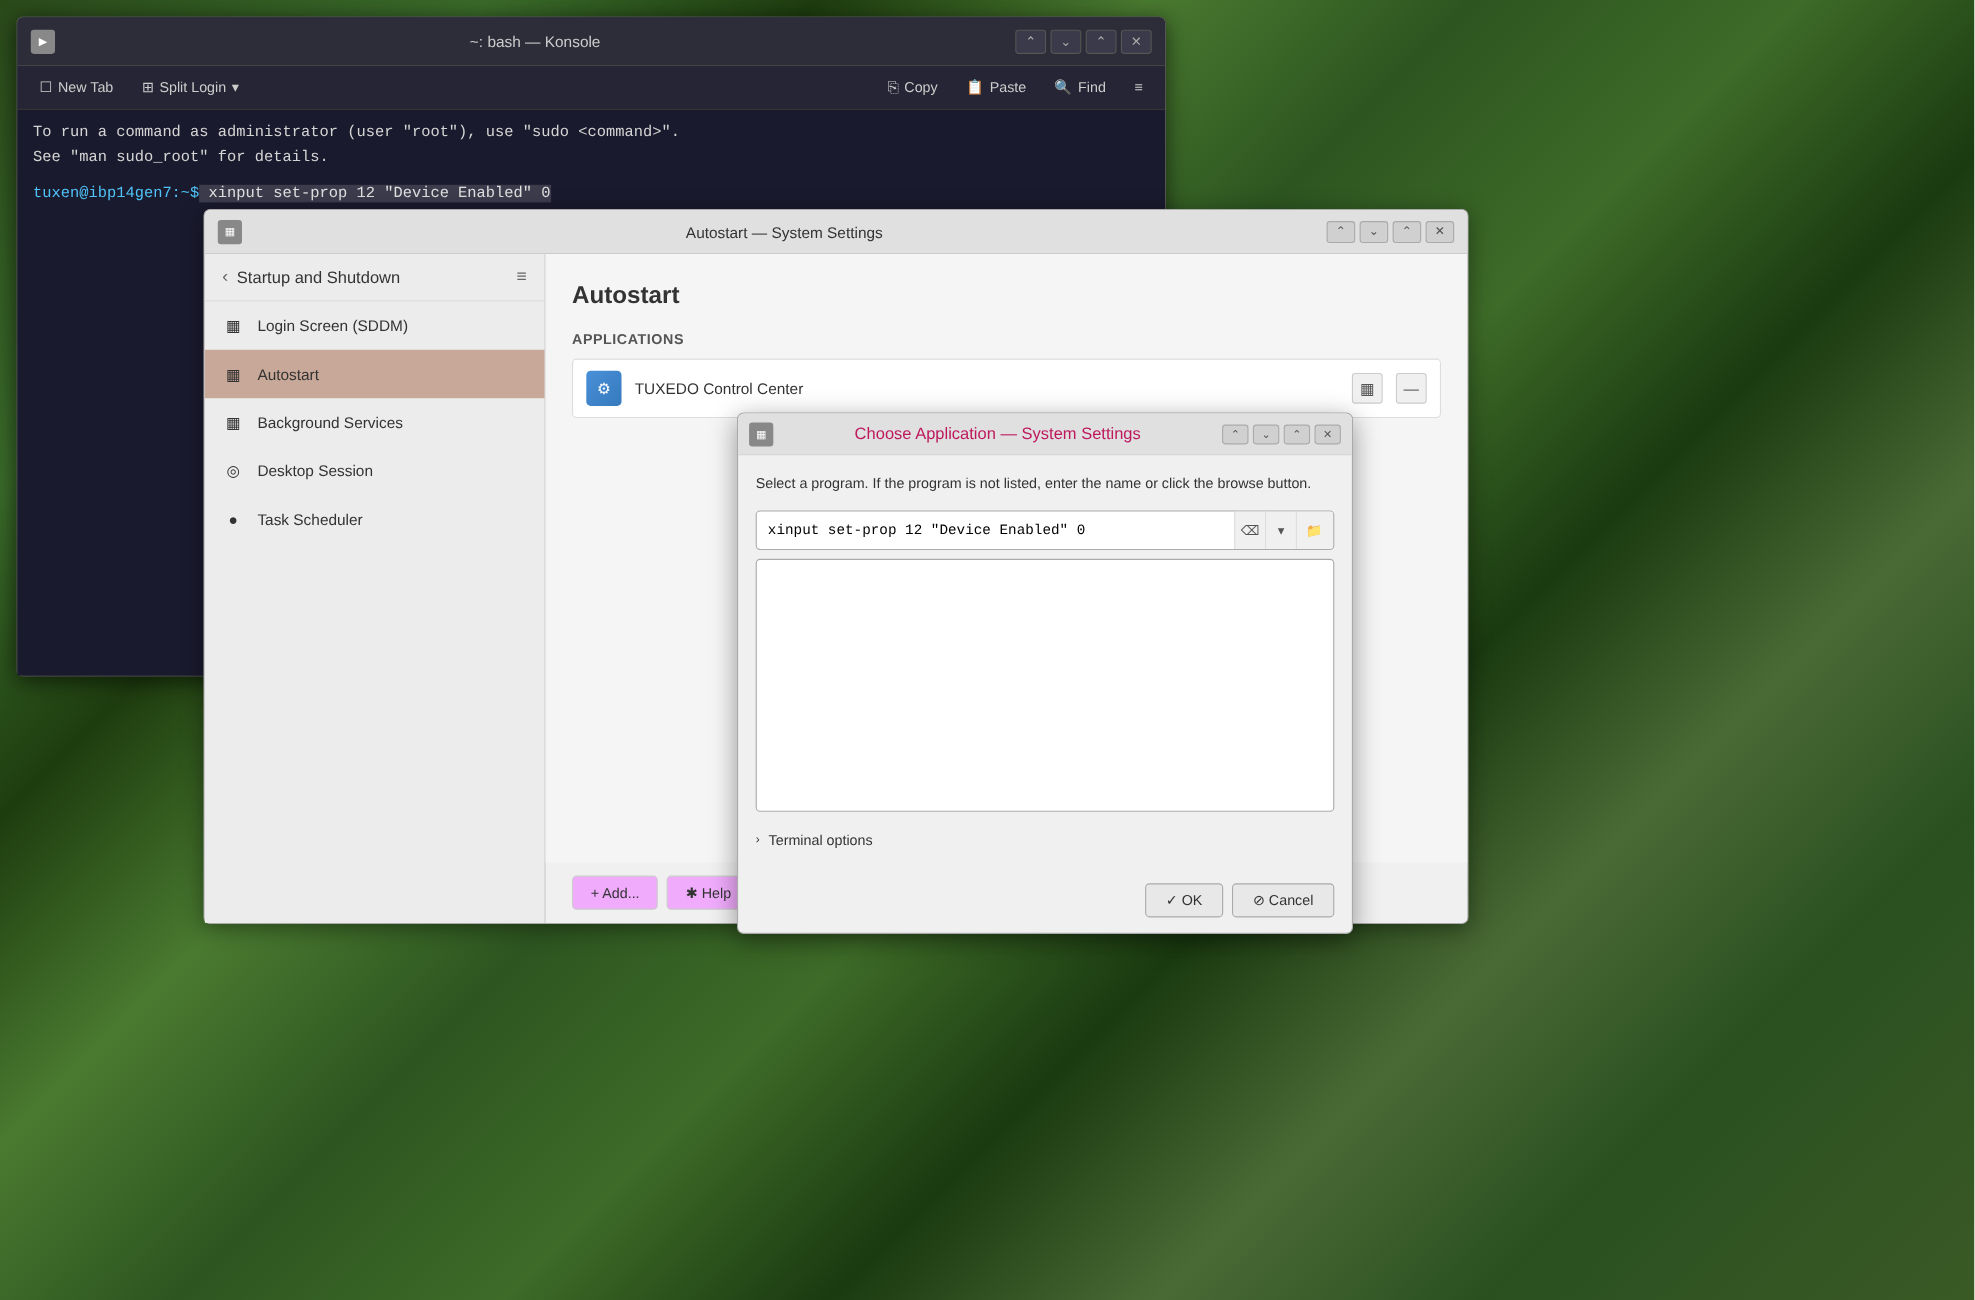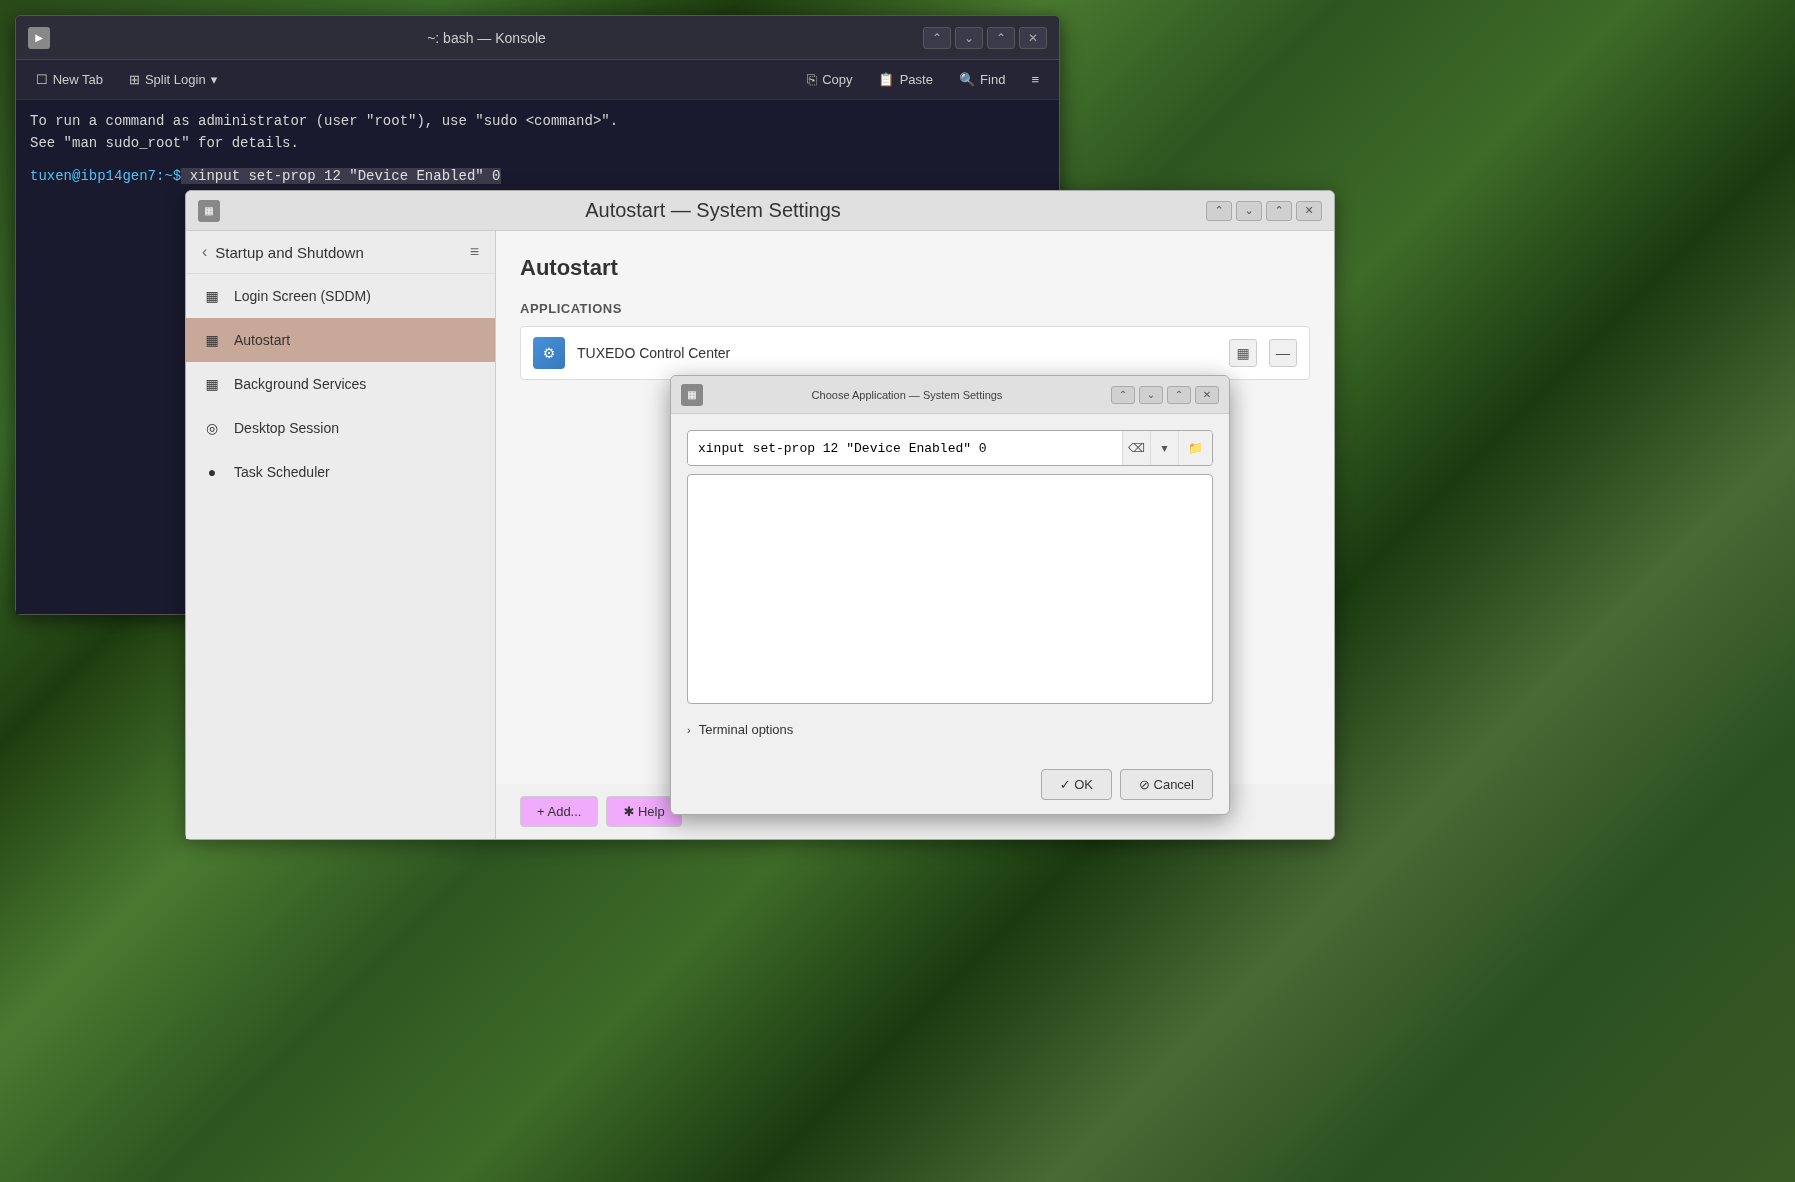--- a/index.html
+++ b/index.html
@@ -150,21 +150,21 @@
       align-items: center;
       padding: 0 12px;
       border-radius: 6px 6px 0 0;
       border-bottom: 1px solid #ccc;
     }
 
     .sysset-title {
       flex: 1;
       text-align: center;
       color: #333;
-      font-size: 20px;
+      font-size: 14px;
     }
 
     .sysset-icon {
       width: 22px;
       height: 22px;
       background: #888;
       border-radius: 3px;
       display: flex;
       align-items: center;
       justify-content: center;
@@ -360,22 +360,22 @@
       align-items: center;
       padding: 0 10px;
       border-radius: 6px 6px 0 0;
       border-bottom: 1px solid #ccc;
       gap: 8px;
     }
 
     .dialog-title {
       flex: 1;
       text-align: center;
-      font-size: 11px;
-      color: #404040;
+      font-size: 15px;
+      color: #be185d;
     }
 
     .dialog-wm-buttons {
       display: flex;
       gap: 4px;
     }
 
     .dialog-wm-btn {
       width: 24px;
       height: 18px;
@@ -626,20 +626,21 @@
     <span class="sysset-icon">▦</span>
     <span class="dialog-title">Choose Application — System Settings</span>
     <div class="dialog-wm-buttons">
       <button class="dialog-wm-btn">⌃</button>
       <button class="dialog-wm-btn">⌄</button>
       <button class="dialog-wm-btn">⌃</button>
       <button class="dialog-wm-btn">✕</button>
     </div>
   </div>
   <div class="dialog-body">
+    <p class="dialog-desc">Select a program. If the program is not listed, enter the name or click the browse button.</p>
     <div class="dialog-input-row">
       <input class="dialog-input" type="text" value="xinput set-prop 12 &quot;Device Enabled&quot; 0" style="">
       <button class="dialog-input-btn">
         <span>⌫</span>
       </button>
       <button class="dialog-input-btn">
         <span>▾</span>
       </button>
       <button class="dialog-input-browse">
         <span>📁</span>

